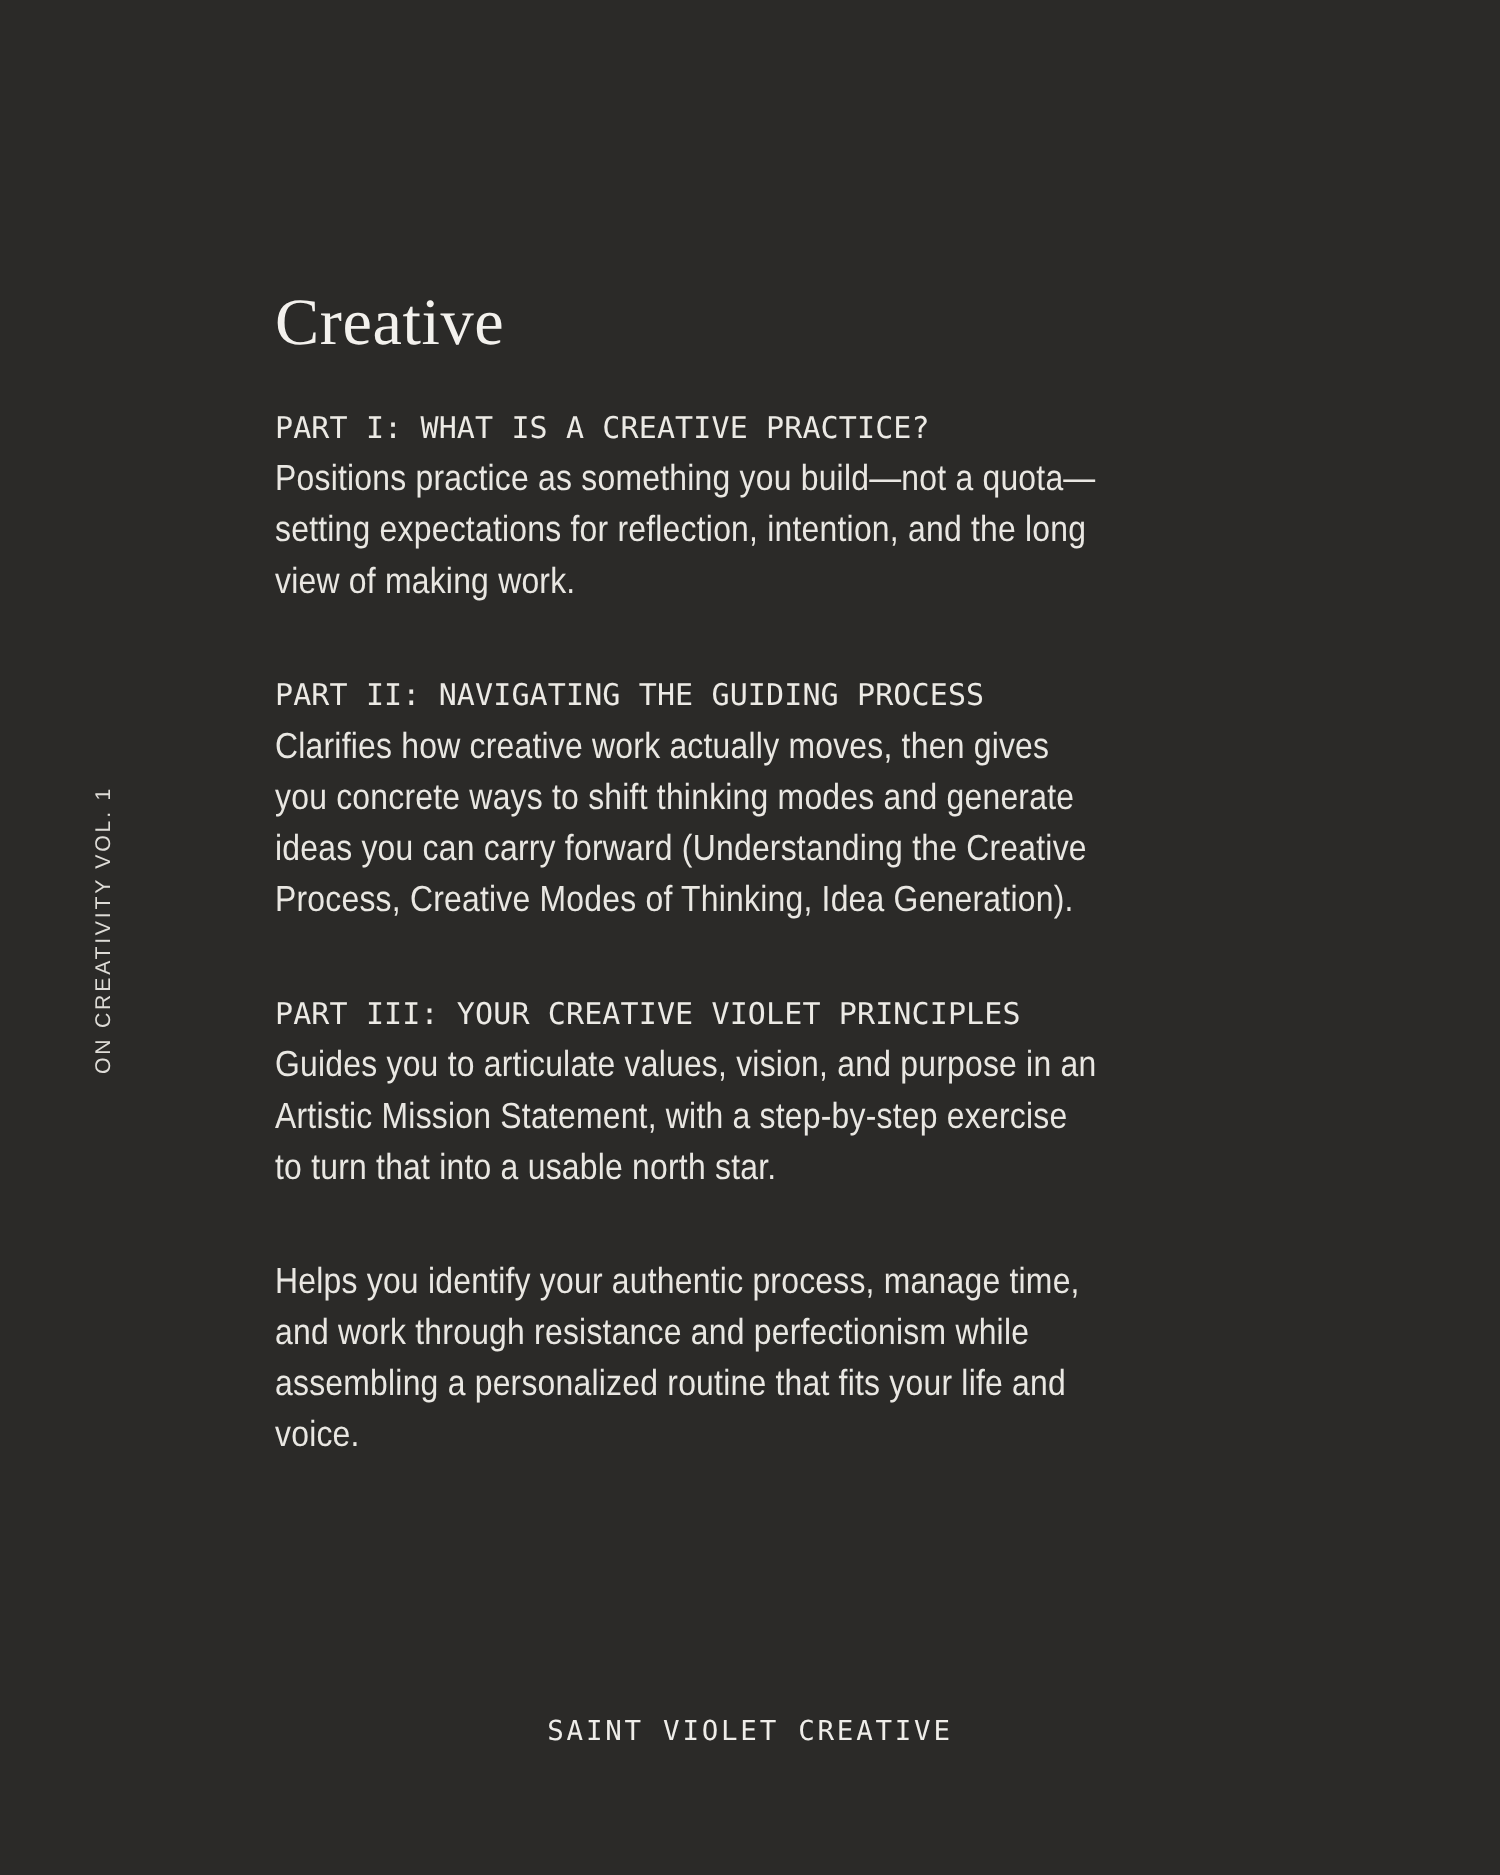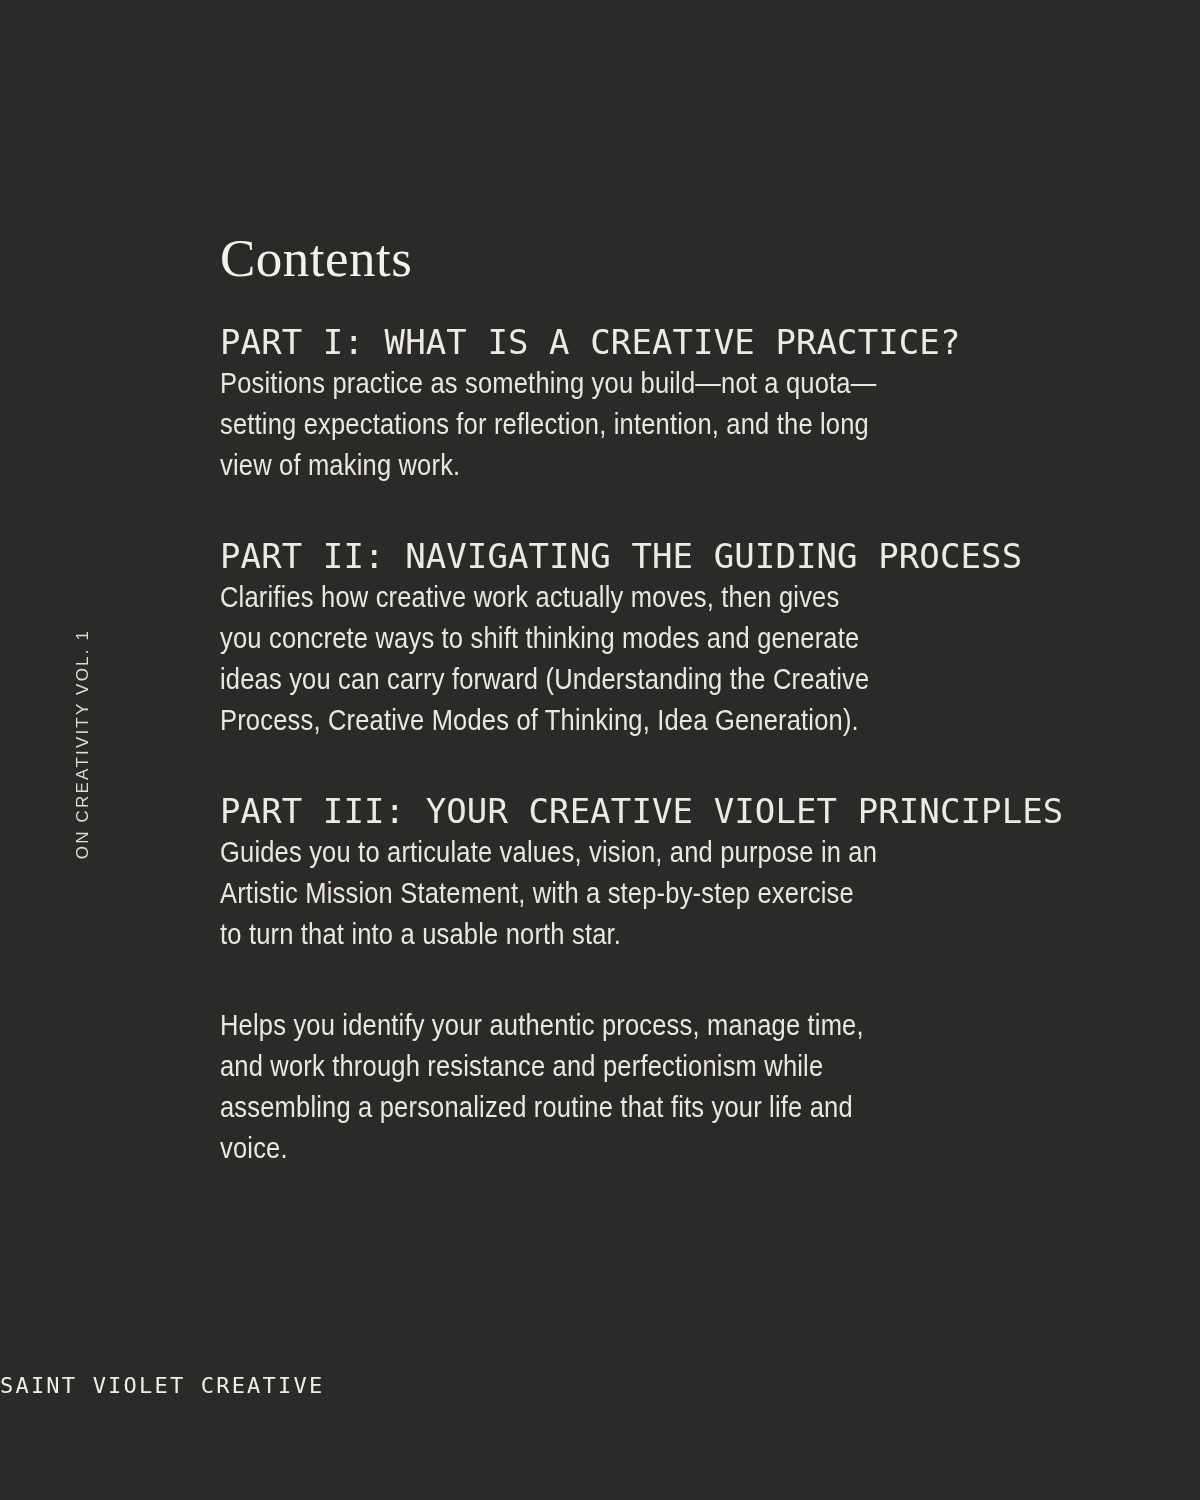--- a/index.html
+++ b/index.html
@@ -39,21 +39,21 @@
     line-height: 60px;
     letter-spacing: 0.5px;
     color: #f3f1ed;
   }
   .part {
     margin-bottom: 50px;
   }
   .part-heading {
     font-family: "DejaVu Sans Mono", monospace;
     font-weight: 400;
-    font-size: 34px;
+    font-size: 24px;
     line-height: 41px;
     letter-spacing: 0.1px;
     white-space: nowrap;
     color: #eceae5;
   }
   .part-desc {
     font-family: "Liberation Sans", sans-serif;
     font-size: 29px;
     line-height: 41px;
     letter-spacing: 0.2px;
@@ -61,38 +61,38 @@
     white-space: pre-line;
     width: 880px;
     transform: scaleX(0.88);
     transform-origin: 0 0;
   }
   .footer {
     position: absolute;
     left: 0;
     top: 1371px;
     width: 100%;
-    text-align: left;
+    text-align: center;
     font-family: "DejaVu Sans Mono", monospace;
     font-size: 22px;
     line-height: 30px;
     letter-spacing: 2.2px;
     color: #efede9;
   }
 </style>
 </head>
 <body>
 
 <div class="page">
 
   <div class="sidebar-label">ON CREATIVITY VOL. 1</div>
 
   <div class="content">
 
-    <h1 class="page-title">Contents</h1>
+    <h1 class="page-title">Creative</h1>
 
     <section class="part">
       <div class="part-heading">PART I: WHAT IS A CREATIVE PRACTICE?</div>
       <div class="part-desc">Positions practice as something you build—not a quota—
 setting expectations for reflection, intention, and the long
 view of making work.</div>
     </section>
 
     <section class="part">
       <div class="part-heading">PART II: NAVIGATING THE GUIDING PROCESS</div>

